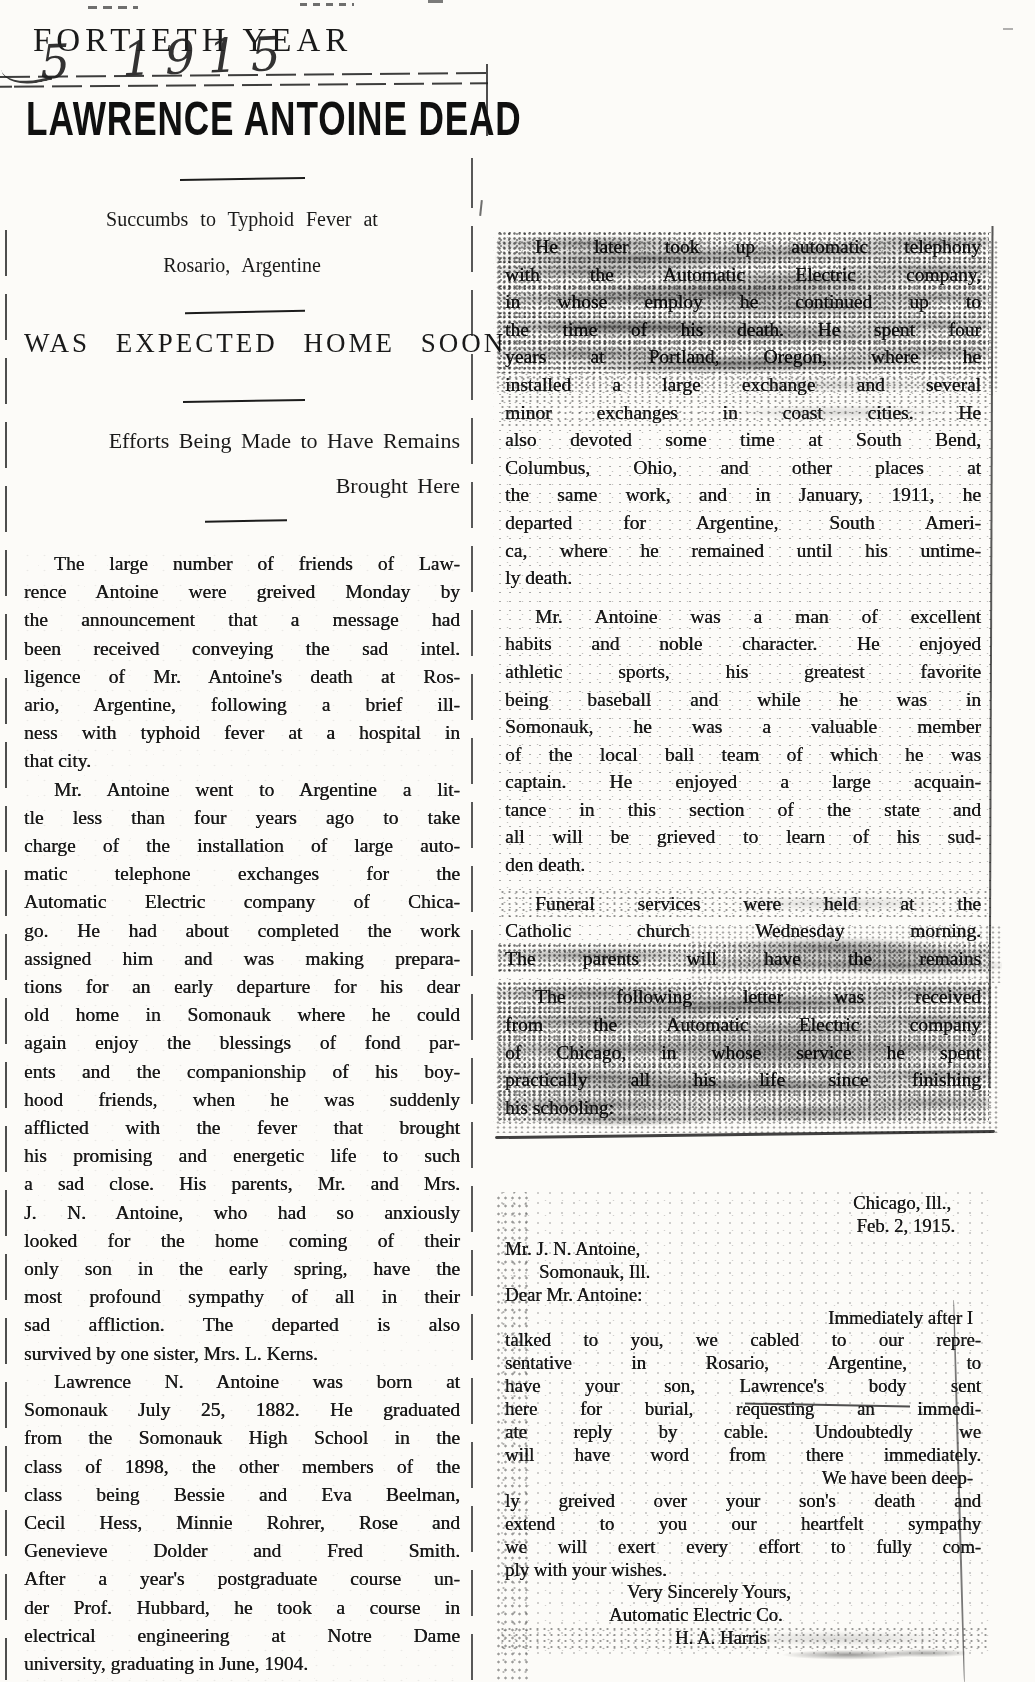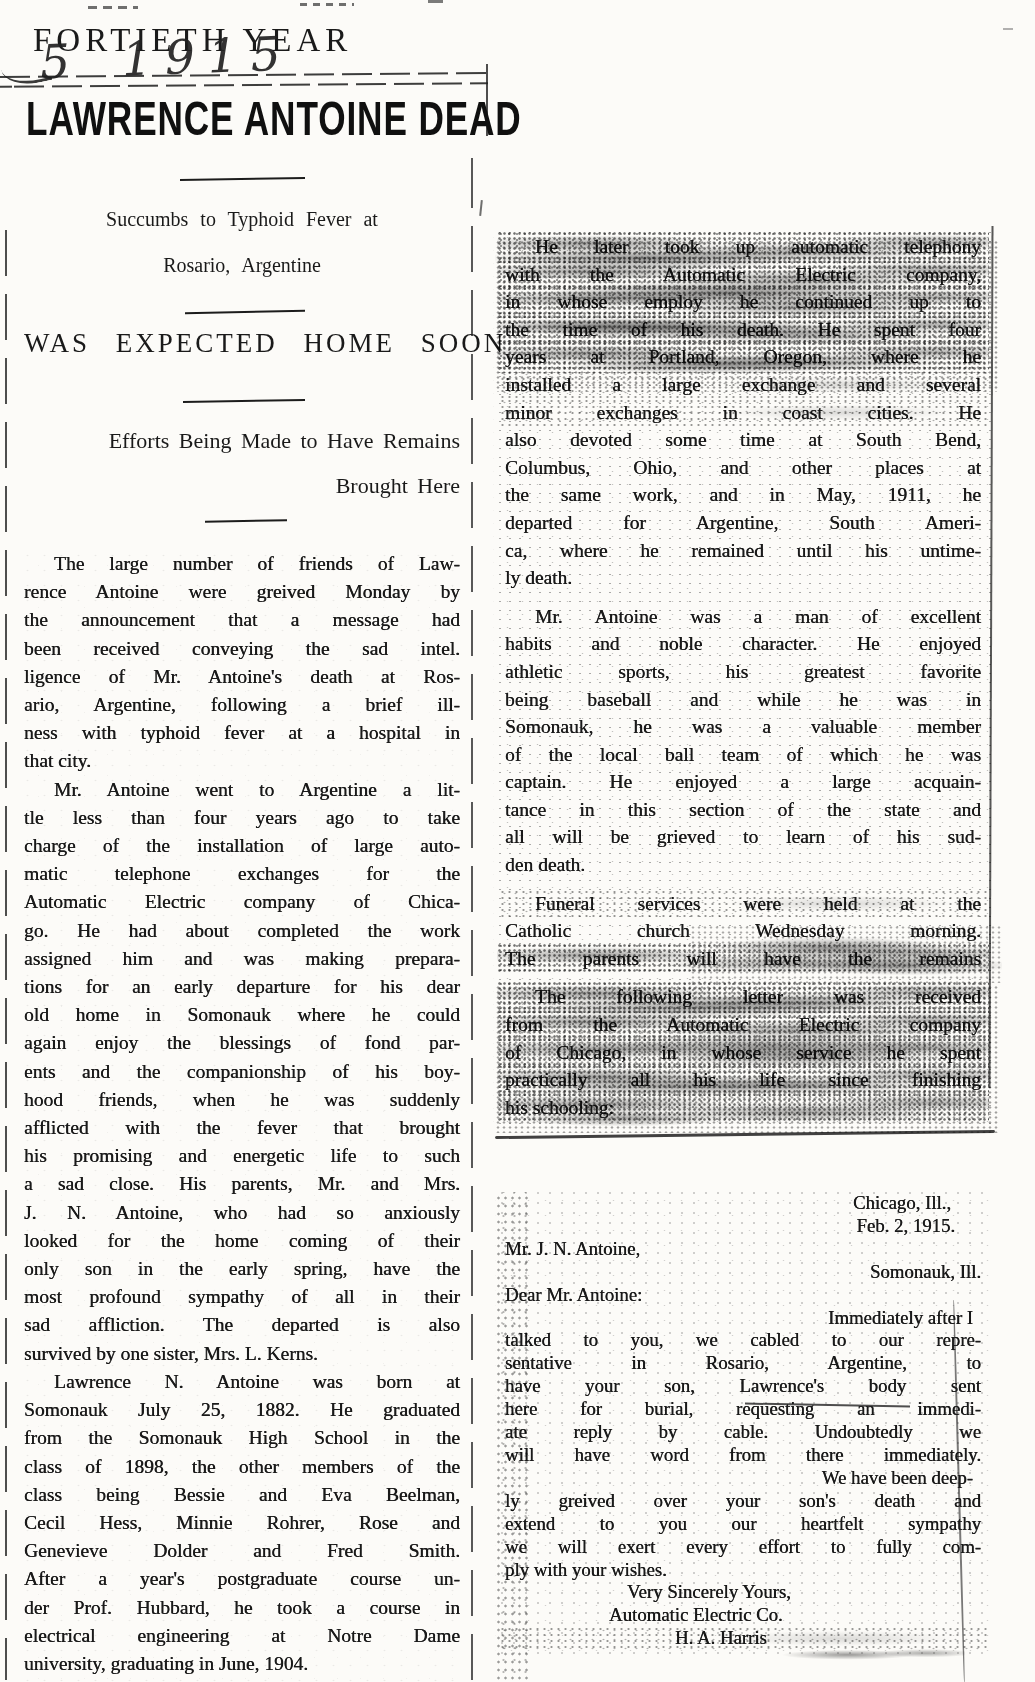--- a/index.html
+++ b/index.html
@@ -55,21 +55,21 @@
   .deck3{position:absolute;left:24px;top:418px;width:436px;text-align:right;font-size:22px;line-height:45px;word-spacing:4px;}
   
   .letter{position:absolute;left:505px;top:1192px;width:476px;}
   .letter::before{content:"";position:absolute;inset:-6px -10px;z-index:1;pointer-events:none;
       background-image:radial-gradient(rgba(0,0,0,.6) .6px,transparent 1.2px),
                        radial-gradient(rgba(0,0,0,.4) .5px,transparent 1.1px);
       background-size:12px 10px,17px 15px;background-position:1px 2px,8px 7px;opacity:.42;}
   .ltr{position:relative;font-size:18.8px;line-height:22.9px;text-shadow:.35px 0 0 currentColor;}
   .a-j{text-align:justify;text-align-last:justify;}
   .a-l{text-align:left;}
-  .a-i{padding-left:34px;text-align:right;}
+  .a-i{padding-left:34px;}
   .a-r1{text-align:right;padding-right:30px;}
   .a-r2{text-align:right;padding-right:26px;}
   .a-r3{text-align:right;padding-right:8px;}
   .a-c1{padding-left:122px;}
   .a-c2{padding-left:104px;}
   .a-c3{padding-left:170px;}
   
   .art{position:absolute;pointer-events:none;}
   .hdash{height:2px;background-image:repeating-linear-gradient(90deg,#1b1b1b 0 30px,rgba(27,27,27,0) 30px 38px);opacity:.85;}
   .mh-rule1{left:0;top:74px;width:488px;transform:rotate(-.45deg);}
@@ -201,21 +201,21 @@
       <div class="para">
         <div class="bl first s-h">He later took up automatic telephony</div>
         <div class="bl s-h">with the Automatic Electric company,</div>
         <div class="bl s-h">in whose employ he continued up to</div>
         <div class="bl s-h">the time of his death. He spent four</div>
         <div class="bl s-h">years at Portland, Oregon, where he</div>
         <div class="bl s-m">installed a large exchange and several</div>
         <div class="bl s-m">minor exchanges in coast cities. He</div>
         <div class="bl">also devoted some time at South Bend,</div>
         <div class="bl">Columbus, Ohio, and other places at</div>
-        <div class="bl">the same work, and in May, 1911, he</div>
+        <div class="bl">the same work, and in January, 1911, he</div>
         <div class="bl">departed for Argentine, South Ameri-</div>
         <div class="bl">ca, where he remained until his untime-</div>
         <div class="bl last">ly death.</div>
       </div>
       <div class="para">
         <div class="bl first">Mr. Antoine was a man of excellent</div>
         <div class="bl">habits and noble character. He enjoyed</div>
         <div class="bl">athletic sports, his greatest favorite</div>
         <div class="bl">being baseball and while he was in</div>
         <div class="bl">Somonauk, he was a valuable member</div>

